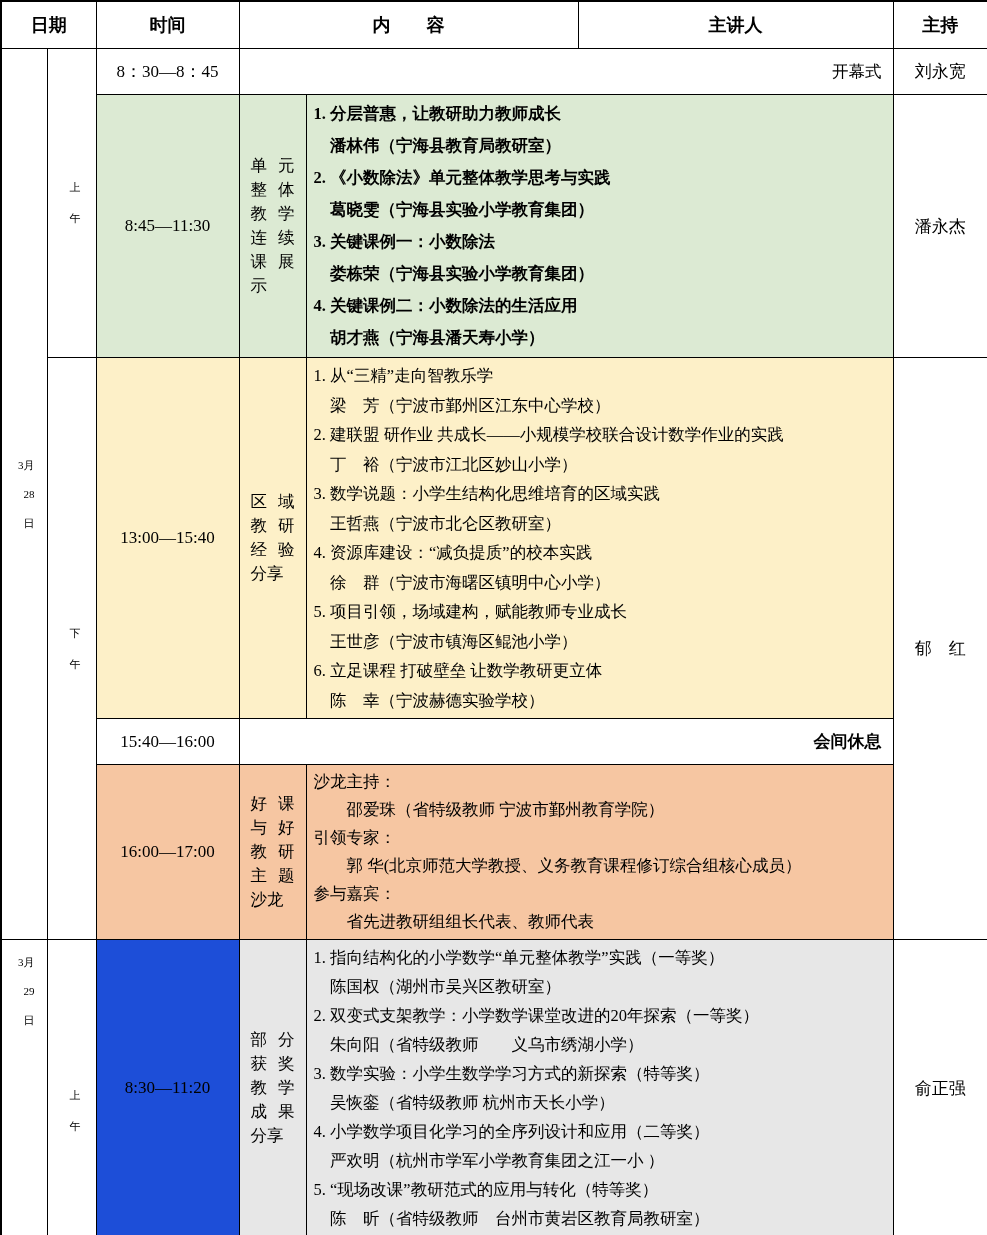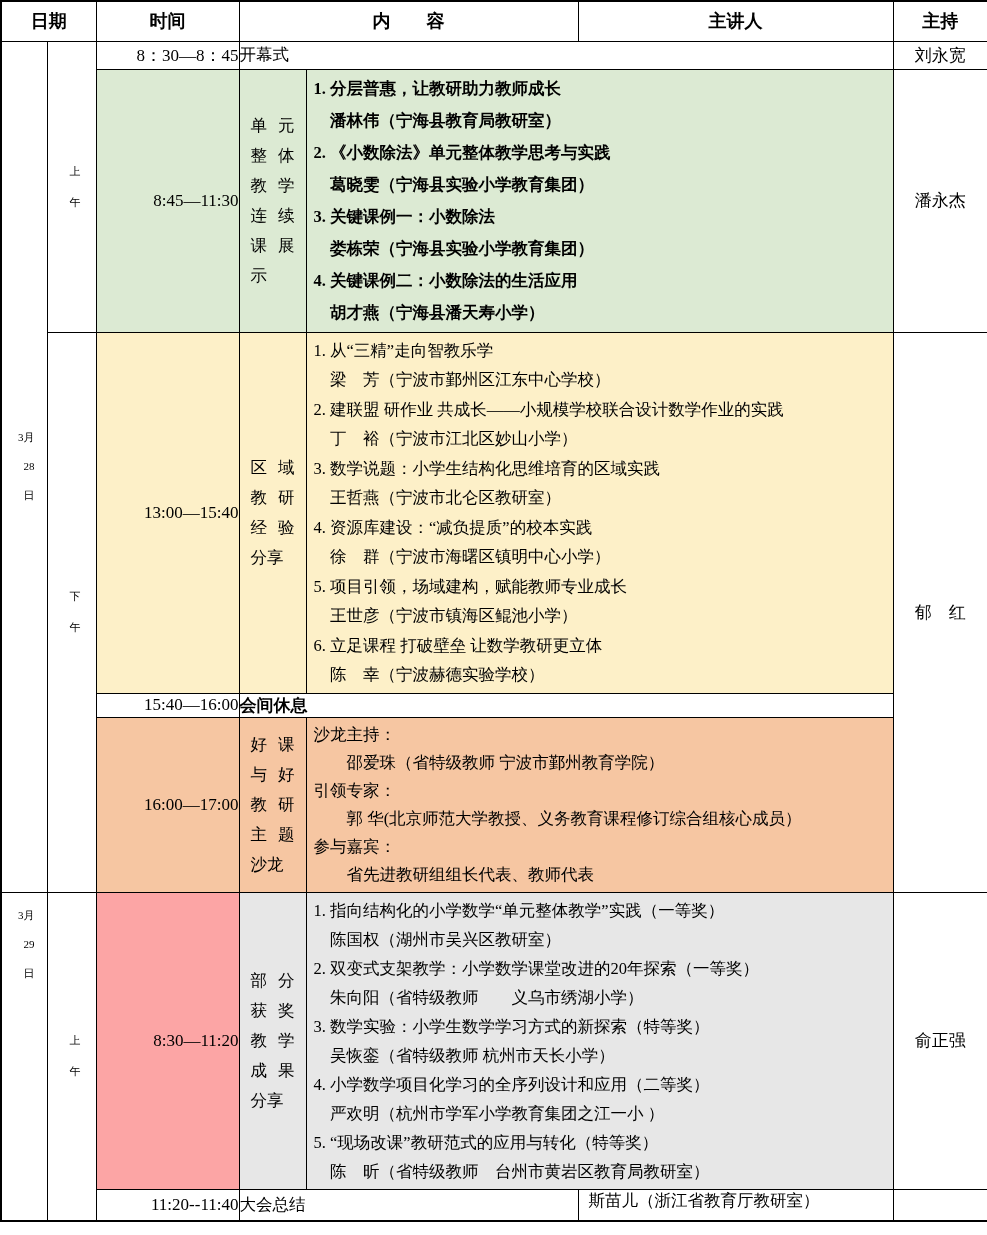--- a/index.html
+++ b/index.html
@@ -1,32 +1,32 @@
 <!DOCTYPE html>
 <html><head>
 <meta charset="utf-8">
 <style>
   html,body{margin:0;padding:0;background:#fff;}
   body{width:987px;font-family:"Liberation Serif","DejaVu Serif",serif;color:#000;}
   table{border-collapse:collapse;table-layout:fixed;width:987px;border:2px solid #000;}
-  td,th{border:1px solid #000;overflow:hidden;vertical-align:middle;padding:0;}
+  td,th{border:1px solid #000;overflow:hidden;vertical-align:middle;padding:11px;}
   th{font-size:18px;font-weight:bold;text-align:center;}
-  .time{text-align:right;font-size:17px;white-space:nowrap;}
+  .time{text-align:center;font-size:17px;white-space:nowrap;}
   .vert{text-align:right;word-break:break-all;font-size:11px;line-height:29px;}
   .date-cell{padding:0 12px;}
   .date-top{vertical-align:top;padding-top:8px;margin-top:8px;}
   .ampm-cell{padding:0 15px;line-height:31px;}
-  .cat{font-size:16.5px;line-height:30px;padding:0 11px;text-align:justify;word-break:break-all;}
+  .cat{font-size:16.5px;line-height:24px;padding:0 11px;text-align:justify;word-break:break-all;}
   .content{font-size:16.5px;text-align:left;padding:3px 8px 3px 7px;}
   .content .line{white-space:pre-wrap;}
   .lh-green .line{line-height:32px;font-weight:bold;}
   .lh-yellow .line{line-height:29.5px;}
   .lh-orange .line{line-height:28px;}
   .lh-grey .line{line-height:29px;}
-  .center{text-align:left;font-size:16.5px;}
+  .center{text-align:right;font-size:16.5px;}
   .break-title{font-weight:bold;font-size:17px;}
   .host{text-align:center;font-size:17px;}
   .speaker-cell{text-align:left;font-size:16.5px;padding:0 4px 8px 10px;}
   tr.r-header{height:40px;}
   tr.r-opening{height:28px;}
   tr.r-green{height:262px;}
   tr.r-yellow{height:360px;}
   tr.r-break{height:20px;}
   tr.r-orange{height:175px;}
   tr.r-grey{height:297px;}
@@ -114,21 +114,21 @@
           <div class="line">引领专家：</div>
           <div class="line">　　郭 华(北京师范大学教授、义务教育课程修订综合组核心成员）</div>
           <div class="line">参与嘉宾：</div>
           <div class="line">　　省先进教研组组长代表、教师代表</div>
         </td>
   </tr>
 
   <tr class="r-grey">
     <td rowspan="2" class="vert date-cell date-top">3月29日</td>
     <td rowspan="2" class="vert ampm-cell">上午</td>
-    <td class="time" style="background-color: #fca5a5;">8:30—11:20</td>
+    <td class="time" style="background-color: #1d4ed8;">8:30—11:20</td>
     <td class="cat" style="background-color: rgb(231, 231, 231);">部分获奖教学成果分享</td>
     <td colspan="2" class="content lh-grey" style="background-color: rgb(231, 231, 231);">
           <div class="line">1. 指向结构化的小学数学“单元整体教学”实践（一等奖）</div>
           <div class="line">　陈国权（湖州市吴兴区教研室）</div>
           <div class="line">2. 双变式支架教学：小学数学课堂改进的20年探索（一等奖）</div>
           <div class="line">　朱向阳（省特级教师　　义乌市绣湖小学）</div>
           <div class="line">3. 数学实验：小学生数学学习方式的新探索（特等奖）</div>
           <div class="line">　吴恢銮（省特级教师 杭州市天长小学）</div>
           <div class="line">4. 小学数学项目化学习的全序列设计和应用（二等奖）</div>
           <div class="line">　严欢明（杭州市学军小学教育集团之江一小 ）</div>

